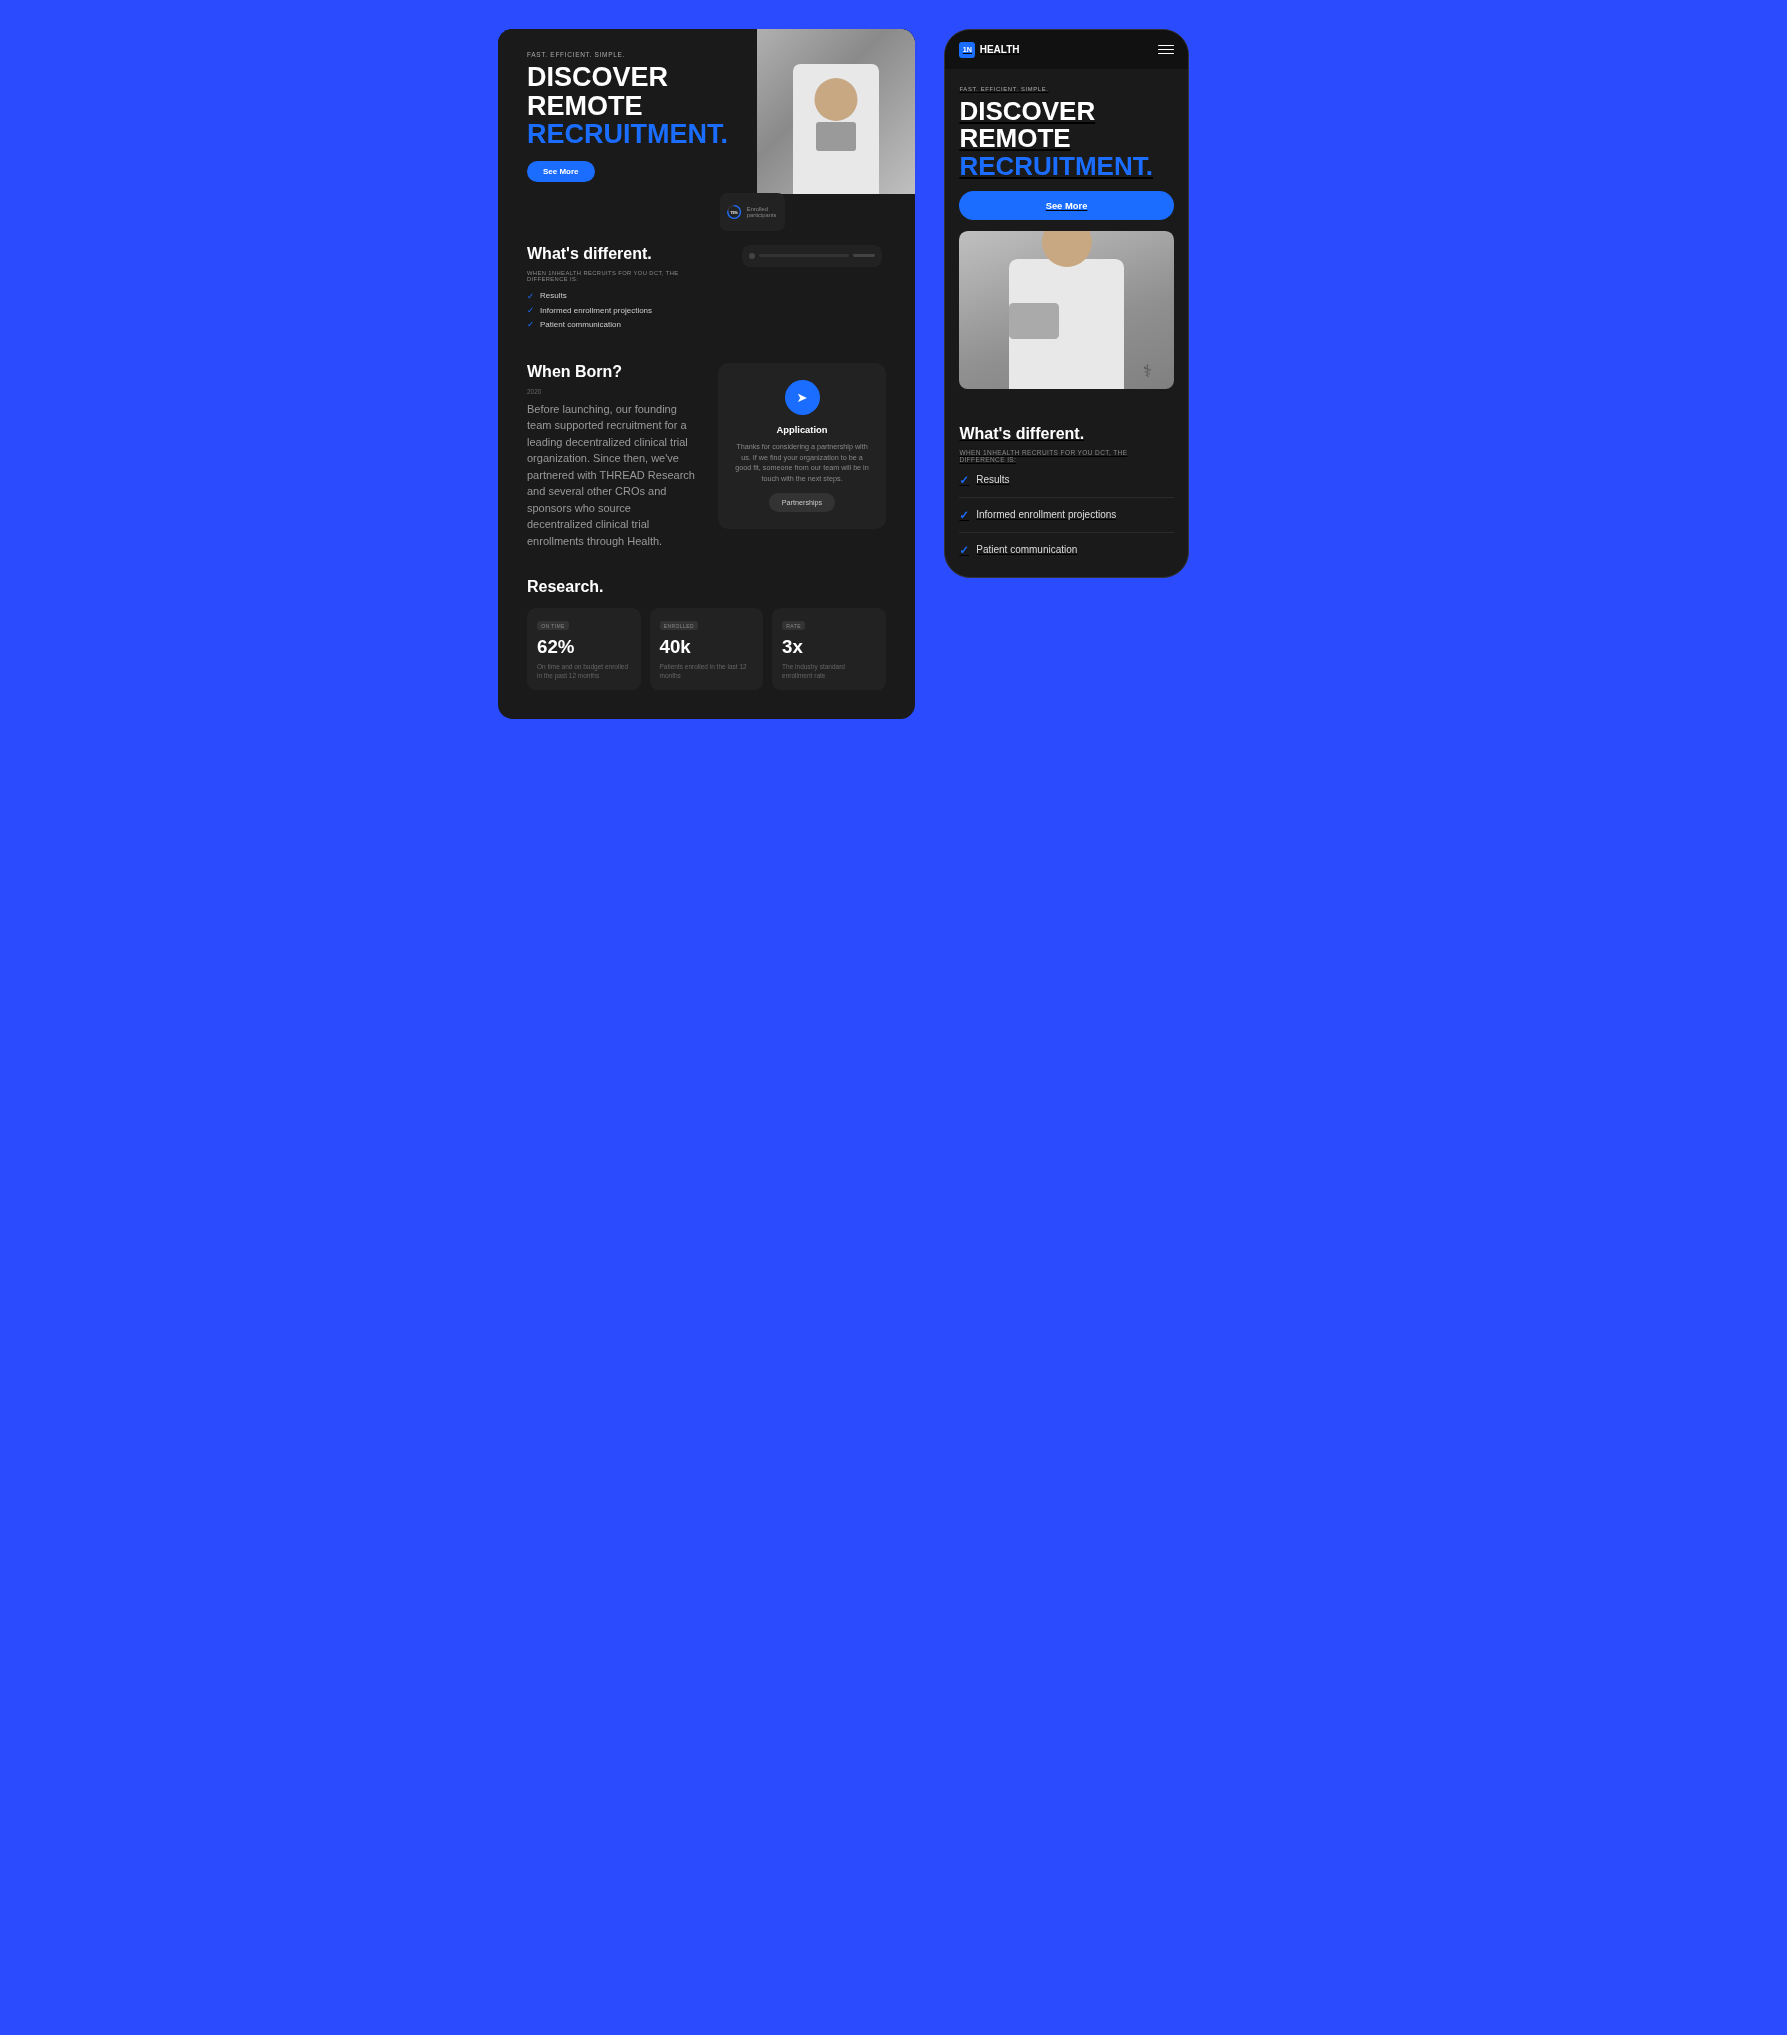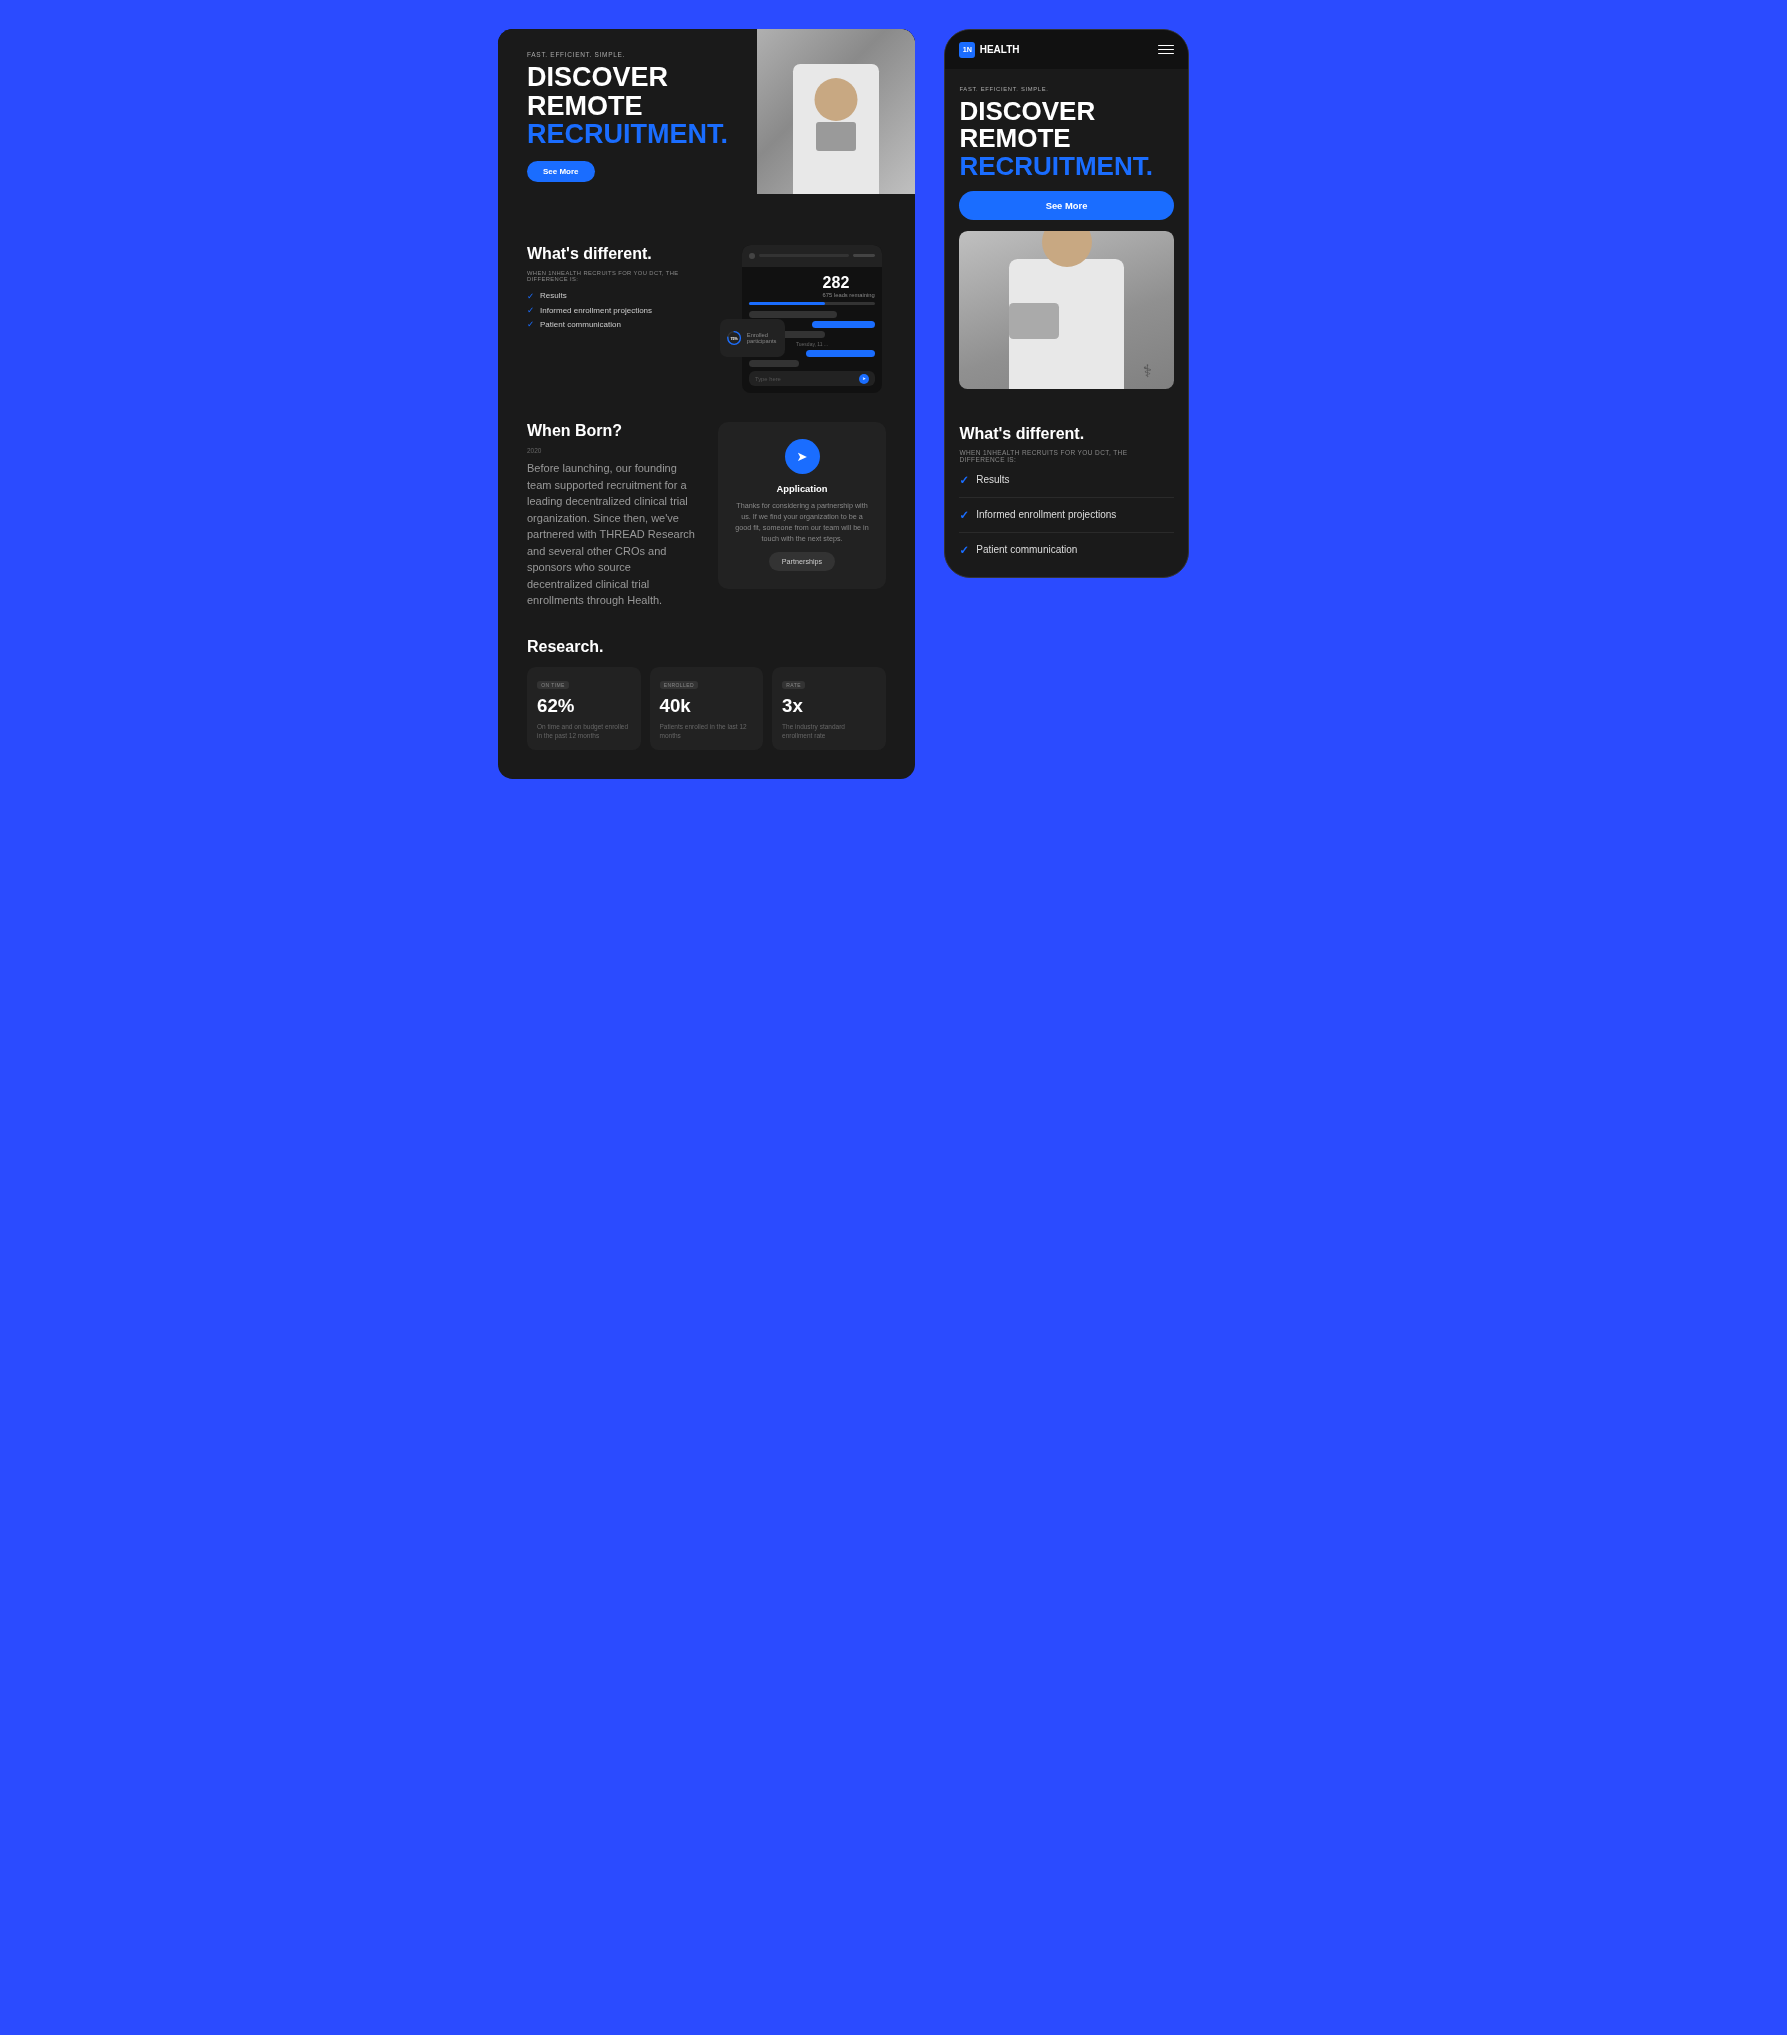--- a/index.html
+++ b/index.html
@@ -397,20 +397,21 @@
     }
 
     
     .mobile-mockup {
       background: #1a1a1a;
       border-radius: 26px;
       width: 245px;
       min-width: 245px;
       overflow: hidden;
       border: 1.4px solid #333;
+      text-decoration: underline;
     }
     .mobile-nav {
       background: #111;
       display: flex;
       justify-content: space-between;
       align-items: center;
       padding: 11.5px 14.4px;
     }
     .mobile-logo {
       display: flex;
@@ -618,43 +619,20 @@
         </ul>
       </div>
       <div class="section-right">
         <div style="position:relative; width:144px;">
           <div class="app-mockup">
             <div class="app-top-bar">
               <div class="app-bar-dot"></div>
               <div style="flex:1; background:#333; height:2.9px; border-radius:1.4px;"></div>
               <div style="background:#444; width:21.6px; height:2.9px; border-radius:1.4px;"></div>
             </div>
-            <div class="app-content">
-              <div class="app-stat-row">
-                <div>
-                  <div class="app-big-num">282</div>
-                  <div class="app-sub">675 leads remaining</div>
-                </div>
-              </div>
-              <div class="progress-bar-bg">
-                <div class="progress-bar-fill"></div>
-              </div>
-              <div class="chat-bubble chat-left" style="width:70%;"></div>
-              <div class="chat-bubble chat-right" style="width:50%; height:7.2px;"></div>
-              <div class="chat-bubble chat-left" style="width:60%; height:7.2px;"></div>
-              <div class="chat-date">Tuesday, 11 ...</div>
-              <div class="chat-bubble chat-right" style="width:55%; height:7.2px;"></div>
-              <div class="chat-bubble chat-left" style="width:40%; height:7.2px;"></div>
-              <div class="type-bar">
-                <span class="type-placeholder">Type here</span>
-                <div class="send-btn-small">
-                  <span style="font-size:4.3px; color:#fff;">➤</span>
-                </div>
-              </div>
-            </div>
           </div>
 
           <div class="circle-overlay">
             <div class="circle-stat">
               <svg class="circle-ring" viewBox="0 0 36 36">
                 <circle cx="18" cy="18" r="14" fill="none" stroke="#333" stroke-width="3"></circle>
                 <circle cx="18" cy="18" r="14" fill="none" stroke="#1a6dff" stroke-width="3" stroke-dasharray="66 88" stroke-linecap="round" transform="rotate(-90 18 18)"></circle>
                 <text x="18" y="22" text-anchor="middle" fill="#fff" font-size="8" font-weight="800">75%</text>
               </svg>
               <div>

